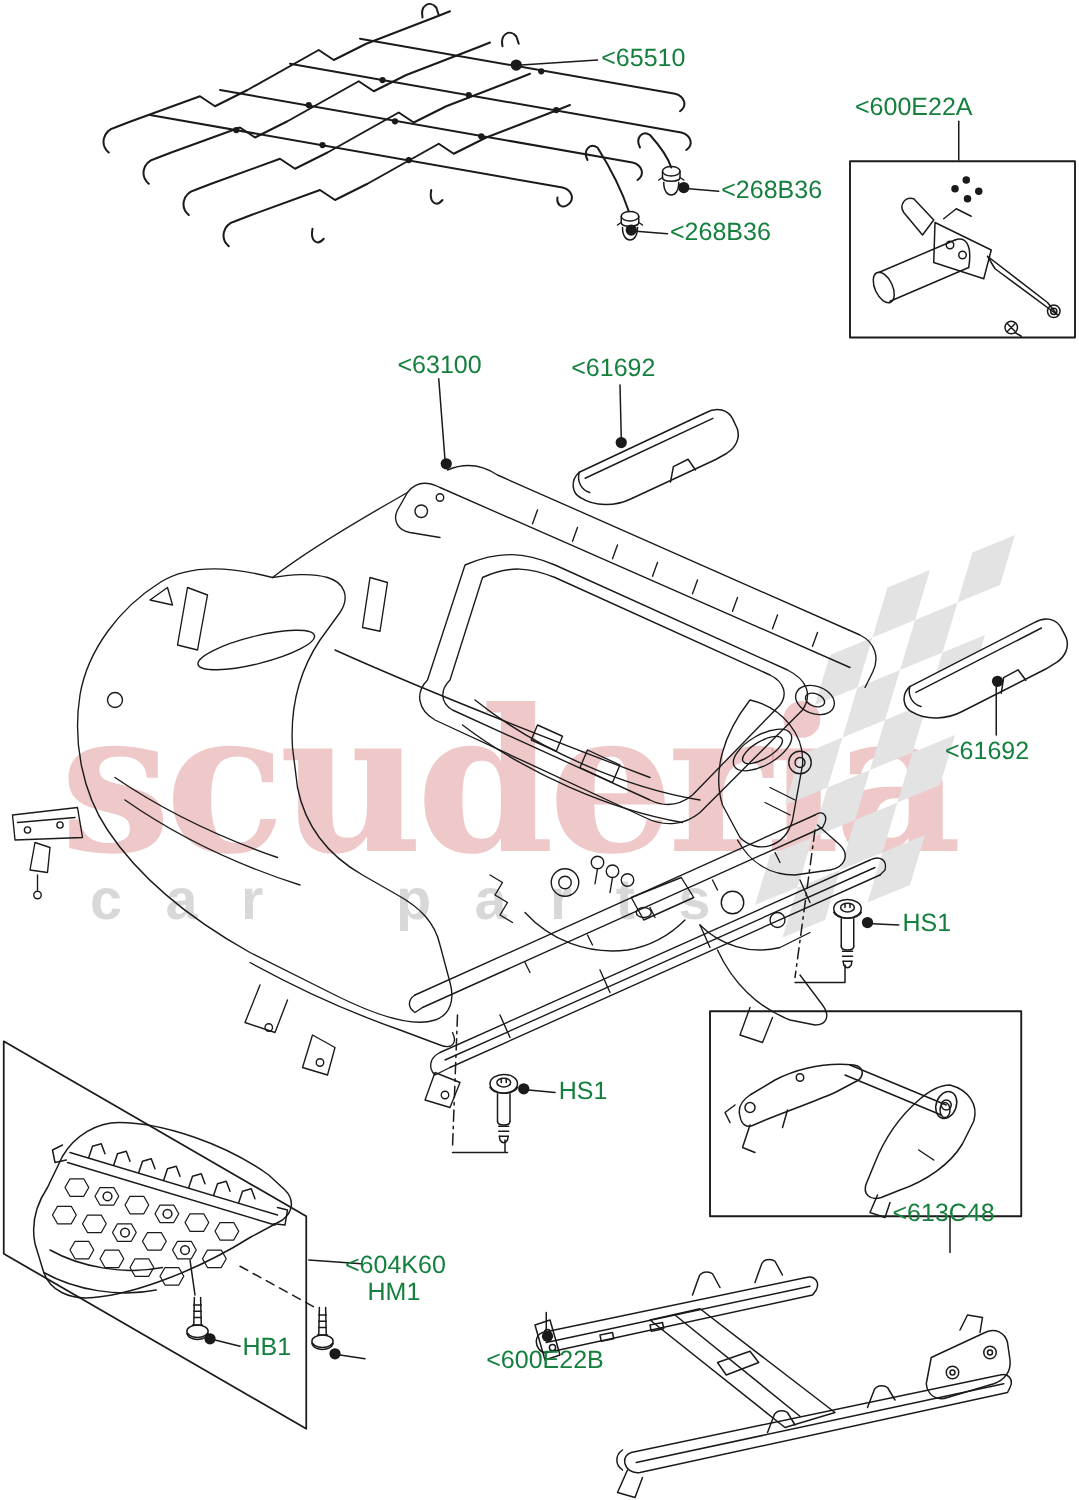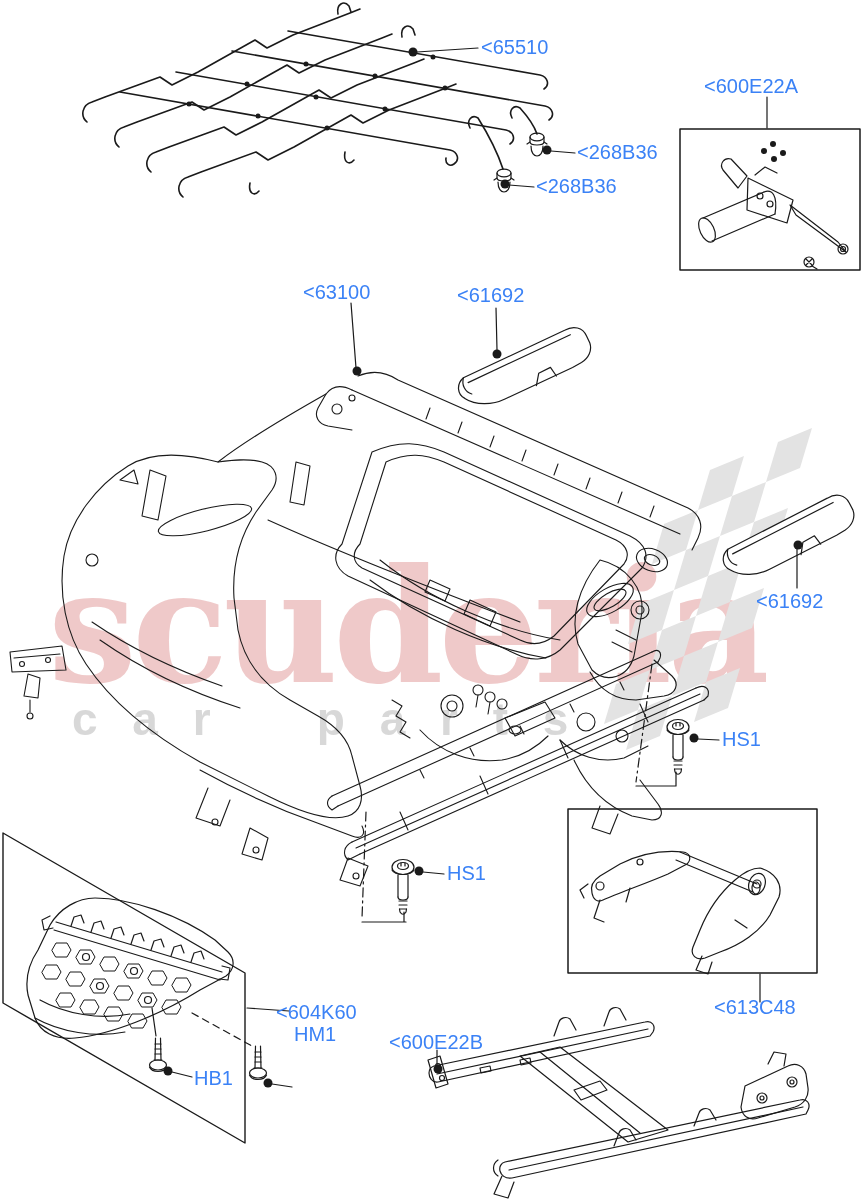--- a/index.html
+++ b/index.html
@@ -26,21 +26,21 @@
     font-size:46px;line-height:1;
     letter-spacing:11px;
     color:rgba(158,158,158,0.40);
     white-space:pre;
     user-select:none;
   }
   svg.art{position:absolute;left:0;top:0;z-index:1;}
   .plabel{
     position:absolute;z-index:2;
     font-size:20px;line-height:24px;
-    color:#3b82f6;
+    color:#15803d;
     white-space:nowrap;
     cursor:pointer;
   }
 </style>
 </head>
 <body>
 
 <div class="stage">
 
   <div class="wm-brand">scuderia</div>
@@ -351,25 +351,25 @@
         <circle cx="168" cy="1071" r="4.5"></circle>
         <circle cx="268" cy="1083" r="4.5"></circle>
         <circle cx="438" cy="1069" r="4.5"></circle>
       </g>
     </g>
   </svg>
 
   <div class="plabel" style="left:481px;top:35px">&lt;65510</div>
   <div class="plabel" style="left:577px;top:140px">&lt;268B36</div>
   <div class="plabel" style="left:536px;top:174px">&lt;268B36</div>
-  <div class="plabel" style="left:704px;top:74px">&lt;600E22A</div>
-  <div class="plabel" style="left:303px;top:280px">&lt;63100</div>
+  <div class="plabel" style="left:684px;top:74px">&lt;600E22A</div>
+  <div class="plabel" style="left:318px;top:280px">&lt;63100</div>
   <div class="plabel" style="left:457px;top:283px">&lt;61692</div>
   <div class="plabel" style="left:756px;top:589px">&lt;61692</div>
   <div class="plabel" style="left:722px;top:727px">HS1</div>
   <div class="plabel" style="left:447px;top:861px">HS1</div>
   <div class="plabel" style="left:276px;top:1000px">&lt;604K60</div>
   <div class="plabel" style="left:194px;top:1066px">HB1</div>
   <div class="plabel" style="left:294px;top:1022px">HM1</div>
-  <div class="plabel" style="left:389px;top:1030px">&lt;600E22B</div>
-  <div class="plabel" style="left:714px;top:995px">&lt;613C48</div>
+  <div class="plabel" style="left:389px;top:1076px">&lt;600E22B</div>
+  <div class="plabel" style="left:714px;top:959px">&lt;613C48</div>
 
 </div>
 
 </body></html>

